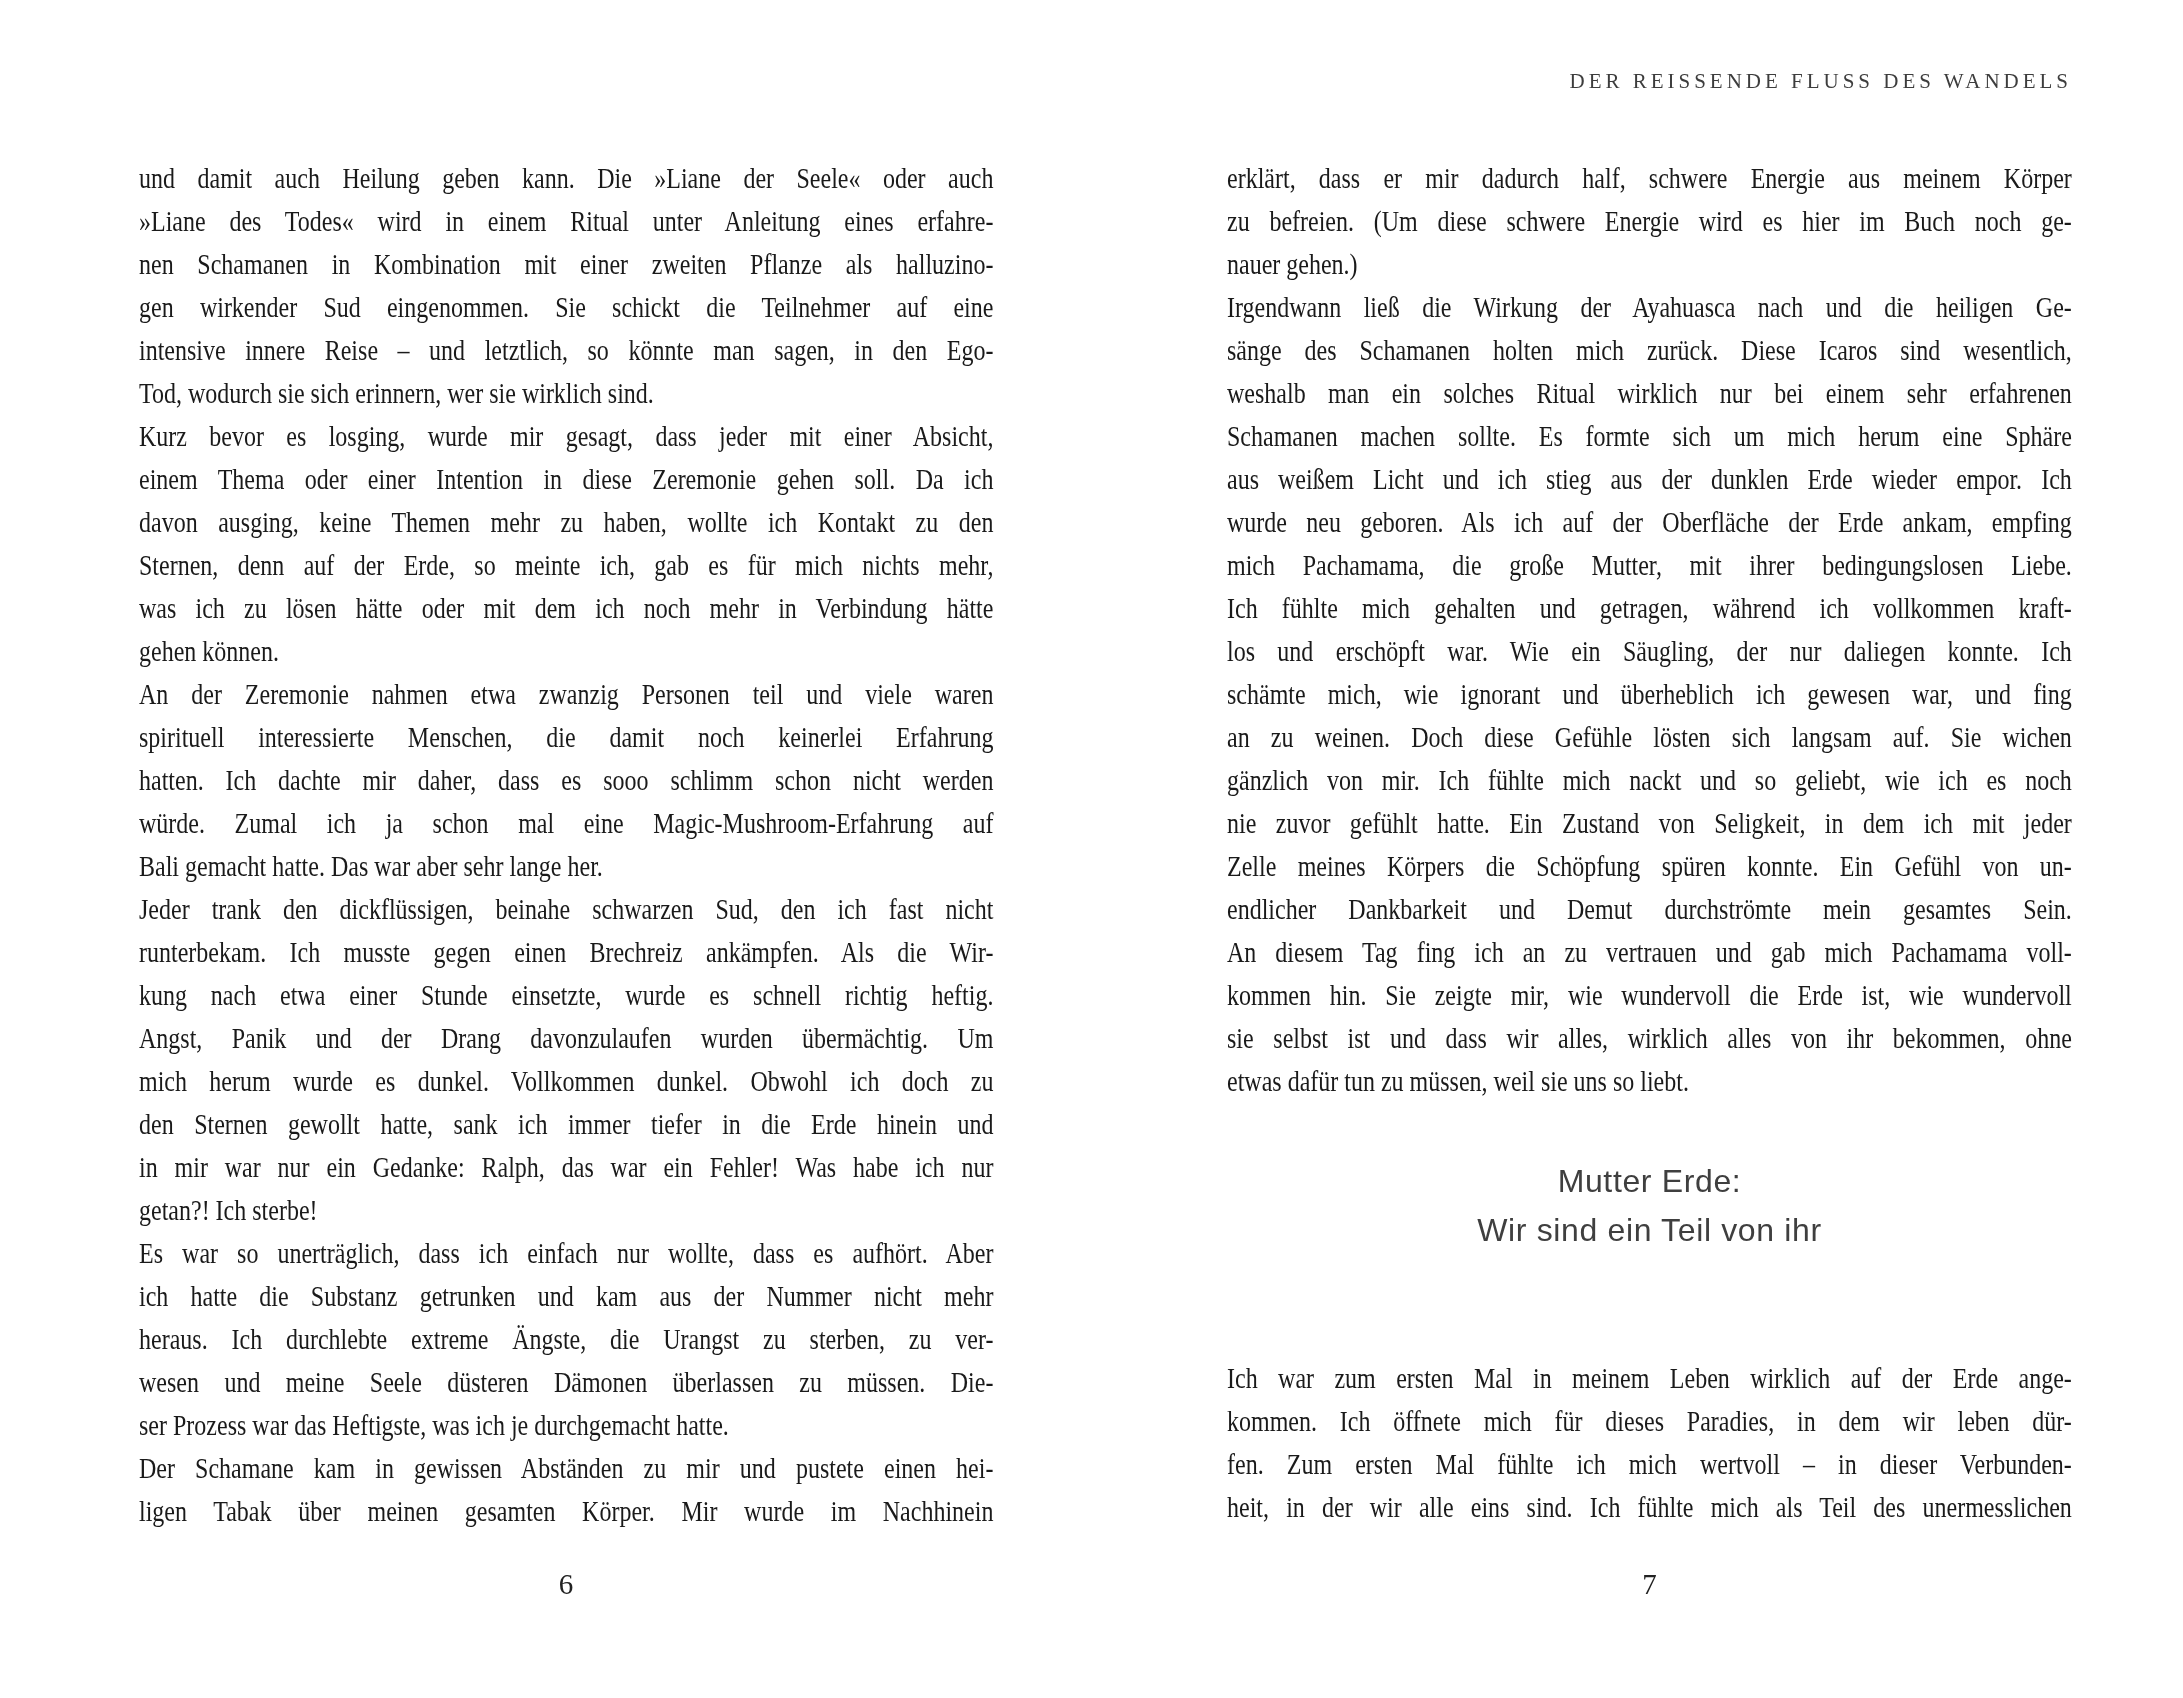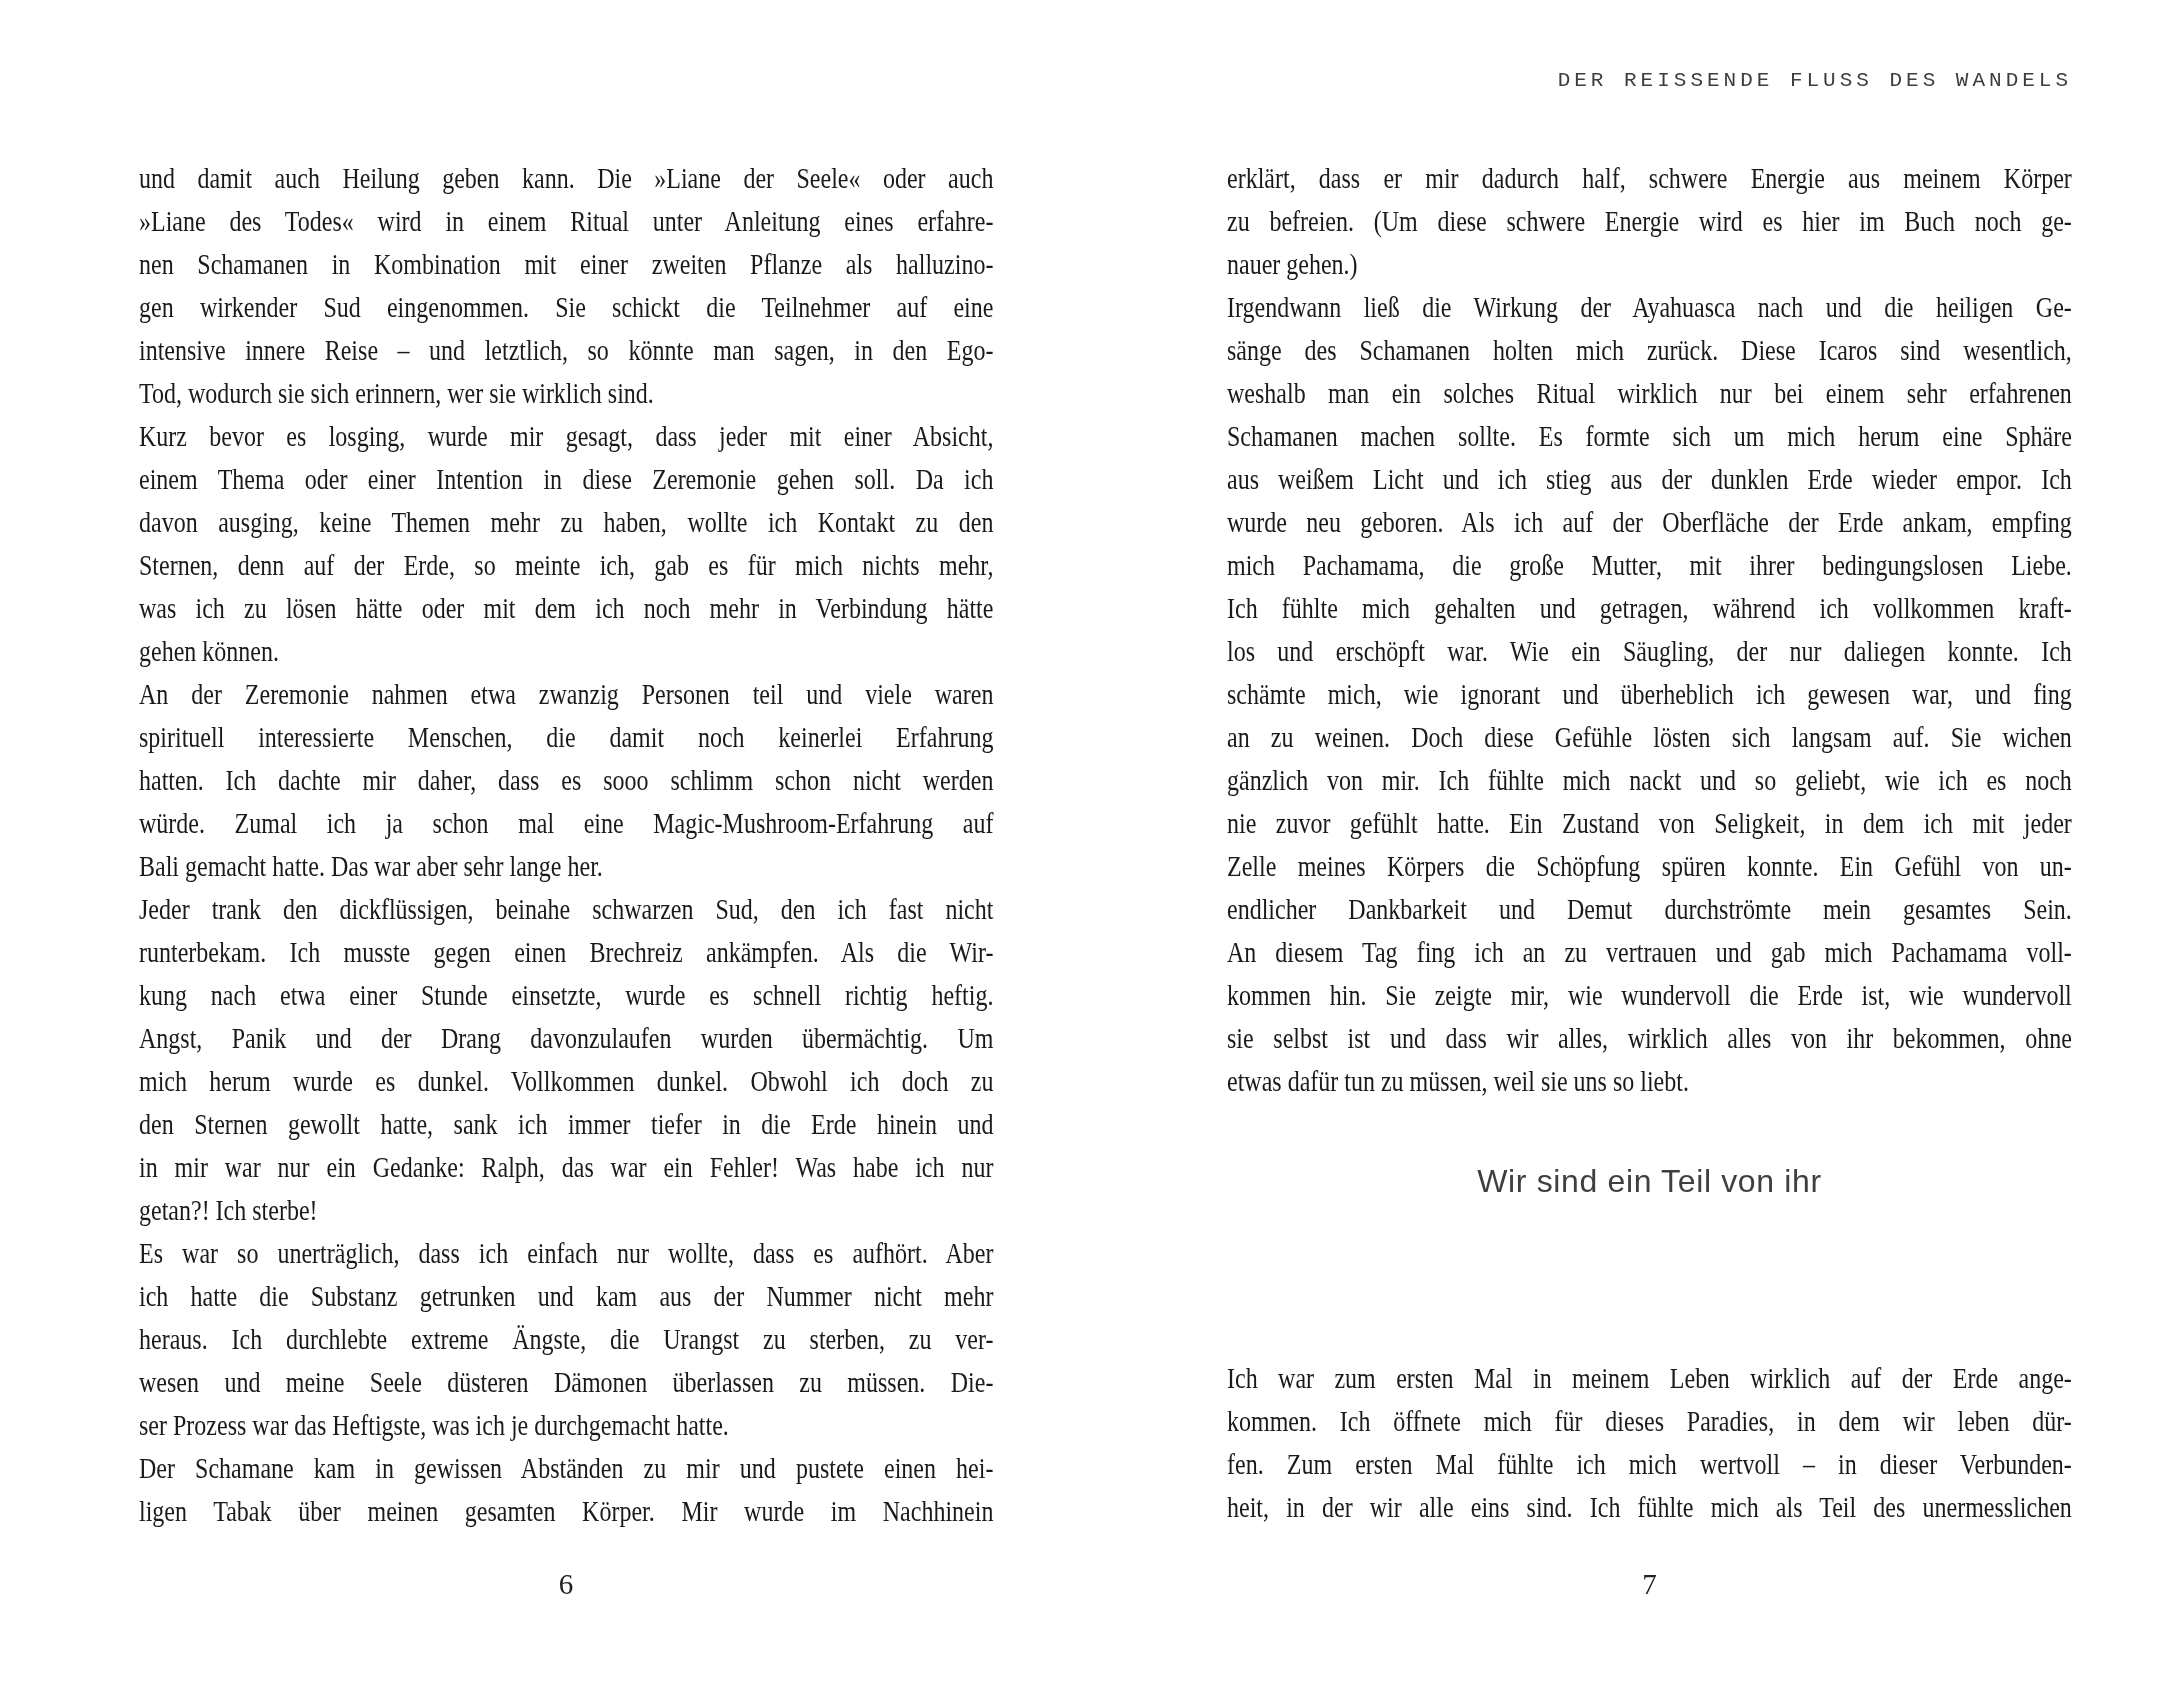--- a/index.html
+++ b/index.html
@@ -48,21 +48,21 @@
     left: 1227px;
     top: 1356px;
     width: 1056px;
   }
   .running-head {
     position: absolute;
     left: 1227px;
     top: 66px;
     width: 845px;
     text-align: right;
-    font-family: Liberation Mono, monospace;
+    font-family: Liberation Serif, serif;
     font-weight: 300;
     font-size: 21px;
     line-height: 30px;
     letter-spacing: 0.19em;
     color: #3d3d3d;
     white-space: nowrap;
   }
   .quote {
     position: absolute;
     left: 1227px;
@@ -154,20 +154,21 @@
         <div class="line">gänzlich von mir. Ich fühlte mich nackt und so geliebt, wie ich es noch</div>
         <div class="line">nie zuvor gefühlt hatte. Ein Zustand von Seligkeit, in dem ich mit jeder</div>
         <div class="line">Zelle meines Körpers die Schöpfung spüren konnte. Ein Gefühl von un-</div>
         <div class="line">endlicher Dankbarkeit und Demut durchströmte mein gesamtes Sein.</div>
         <div class="line">An diesem Tag fing ich an zu vertrauen und gab mich Pachamama voll-</div>
         <div class="line">kommen hin. Sie zeigte mir, wie wundervoll die Erde ist, wie wundervoll</div>
         <div class="line">sie selbst ist und dass wir alles, wirklich alles von ihr bekommen, ohne</div>
         <div class="line end">etwas dafür tun zu müssen, weil sie uns so liebt.</div>
       </div>
     <div class="quote">
+        <div class="line end">Mutter Erde:</div>
         <div class="line end">Wir sind ein Teil von ihr</div>
       </div>
     <div class="textcol" id="right-text-2">
         <div class="line">Ich war zum ersten Mal in meinem Leben wirklich auf der Erde ange-</div>
         <div class="line">kommen. Ich öffnete mich für dieses Paradies, in dem wir leben dür-</div>
         <div class="line">fen. Zum ersten Mal fühlte ich mich wertvoll – in dieser Verbunden-</div>
         <div class="line">heit, in der wir alle eins sind. Ich fühlte mich als Teil des unermesslichen</div>
       </div>
     <div class="pagenum" id="pagenum-right">7</div>
   </section>

